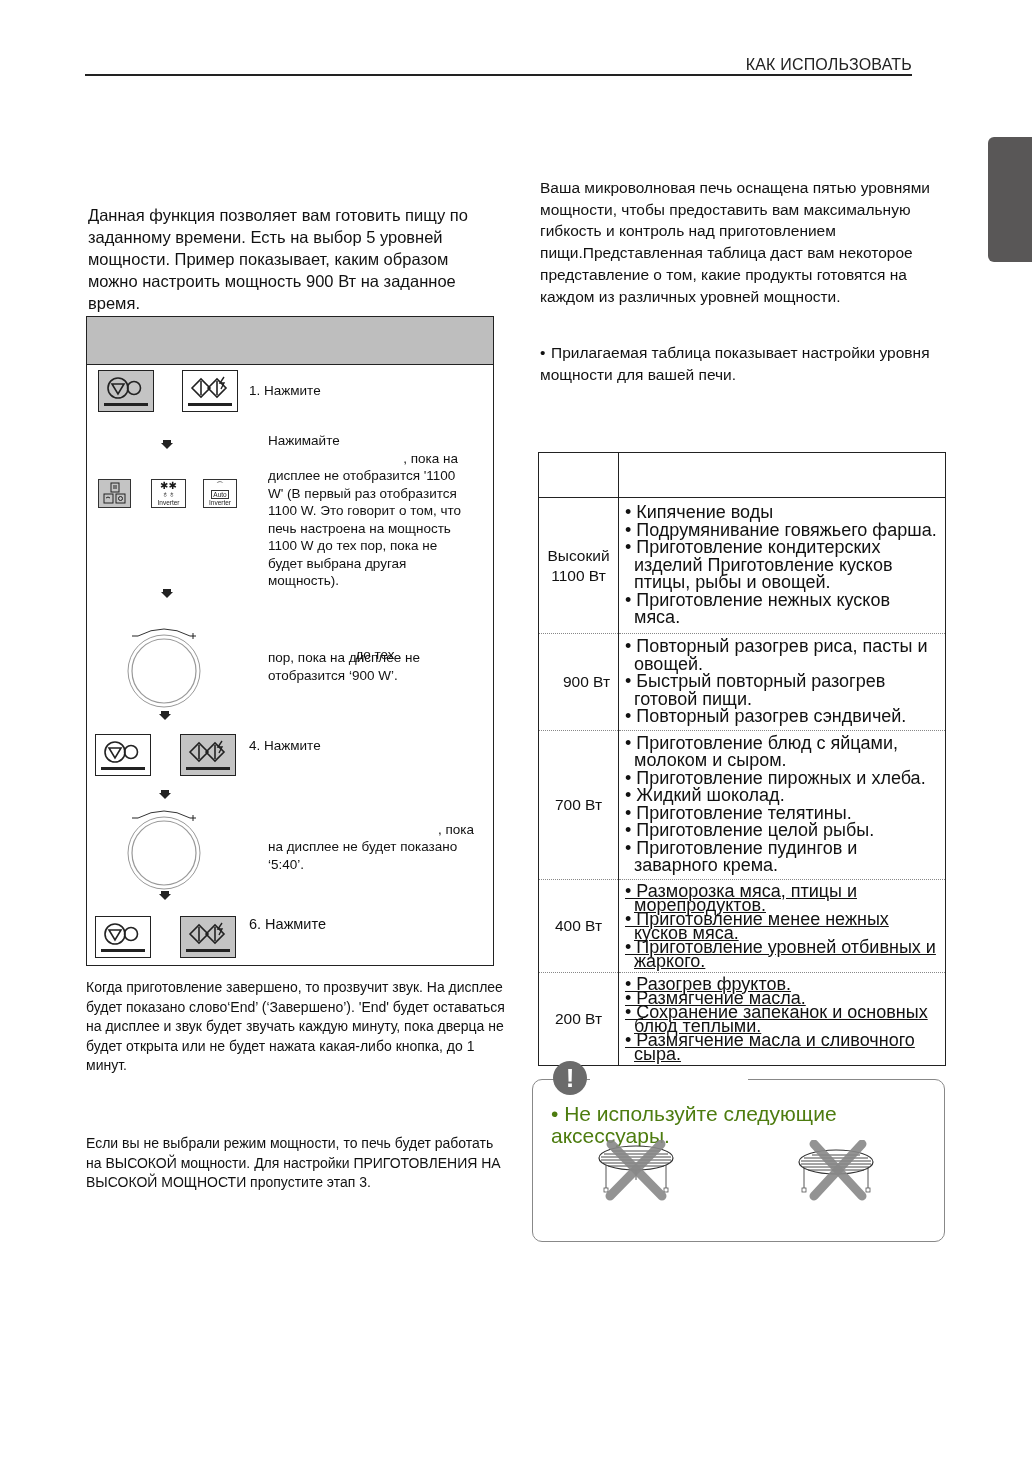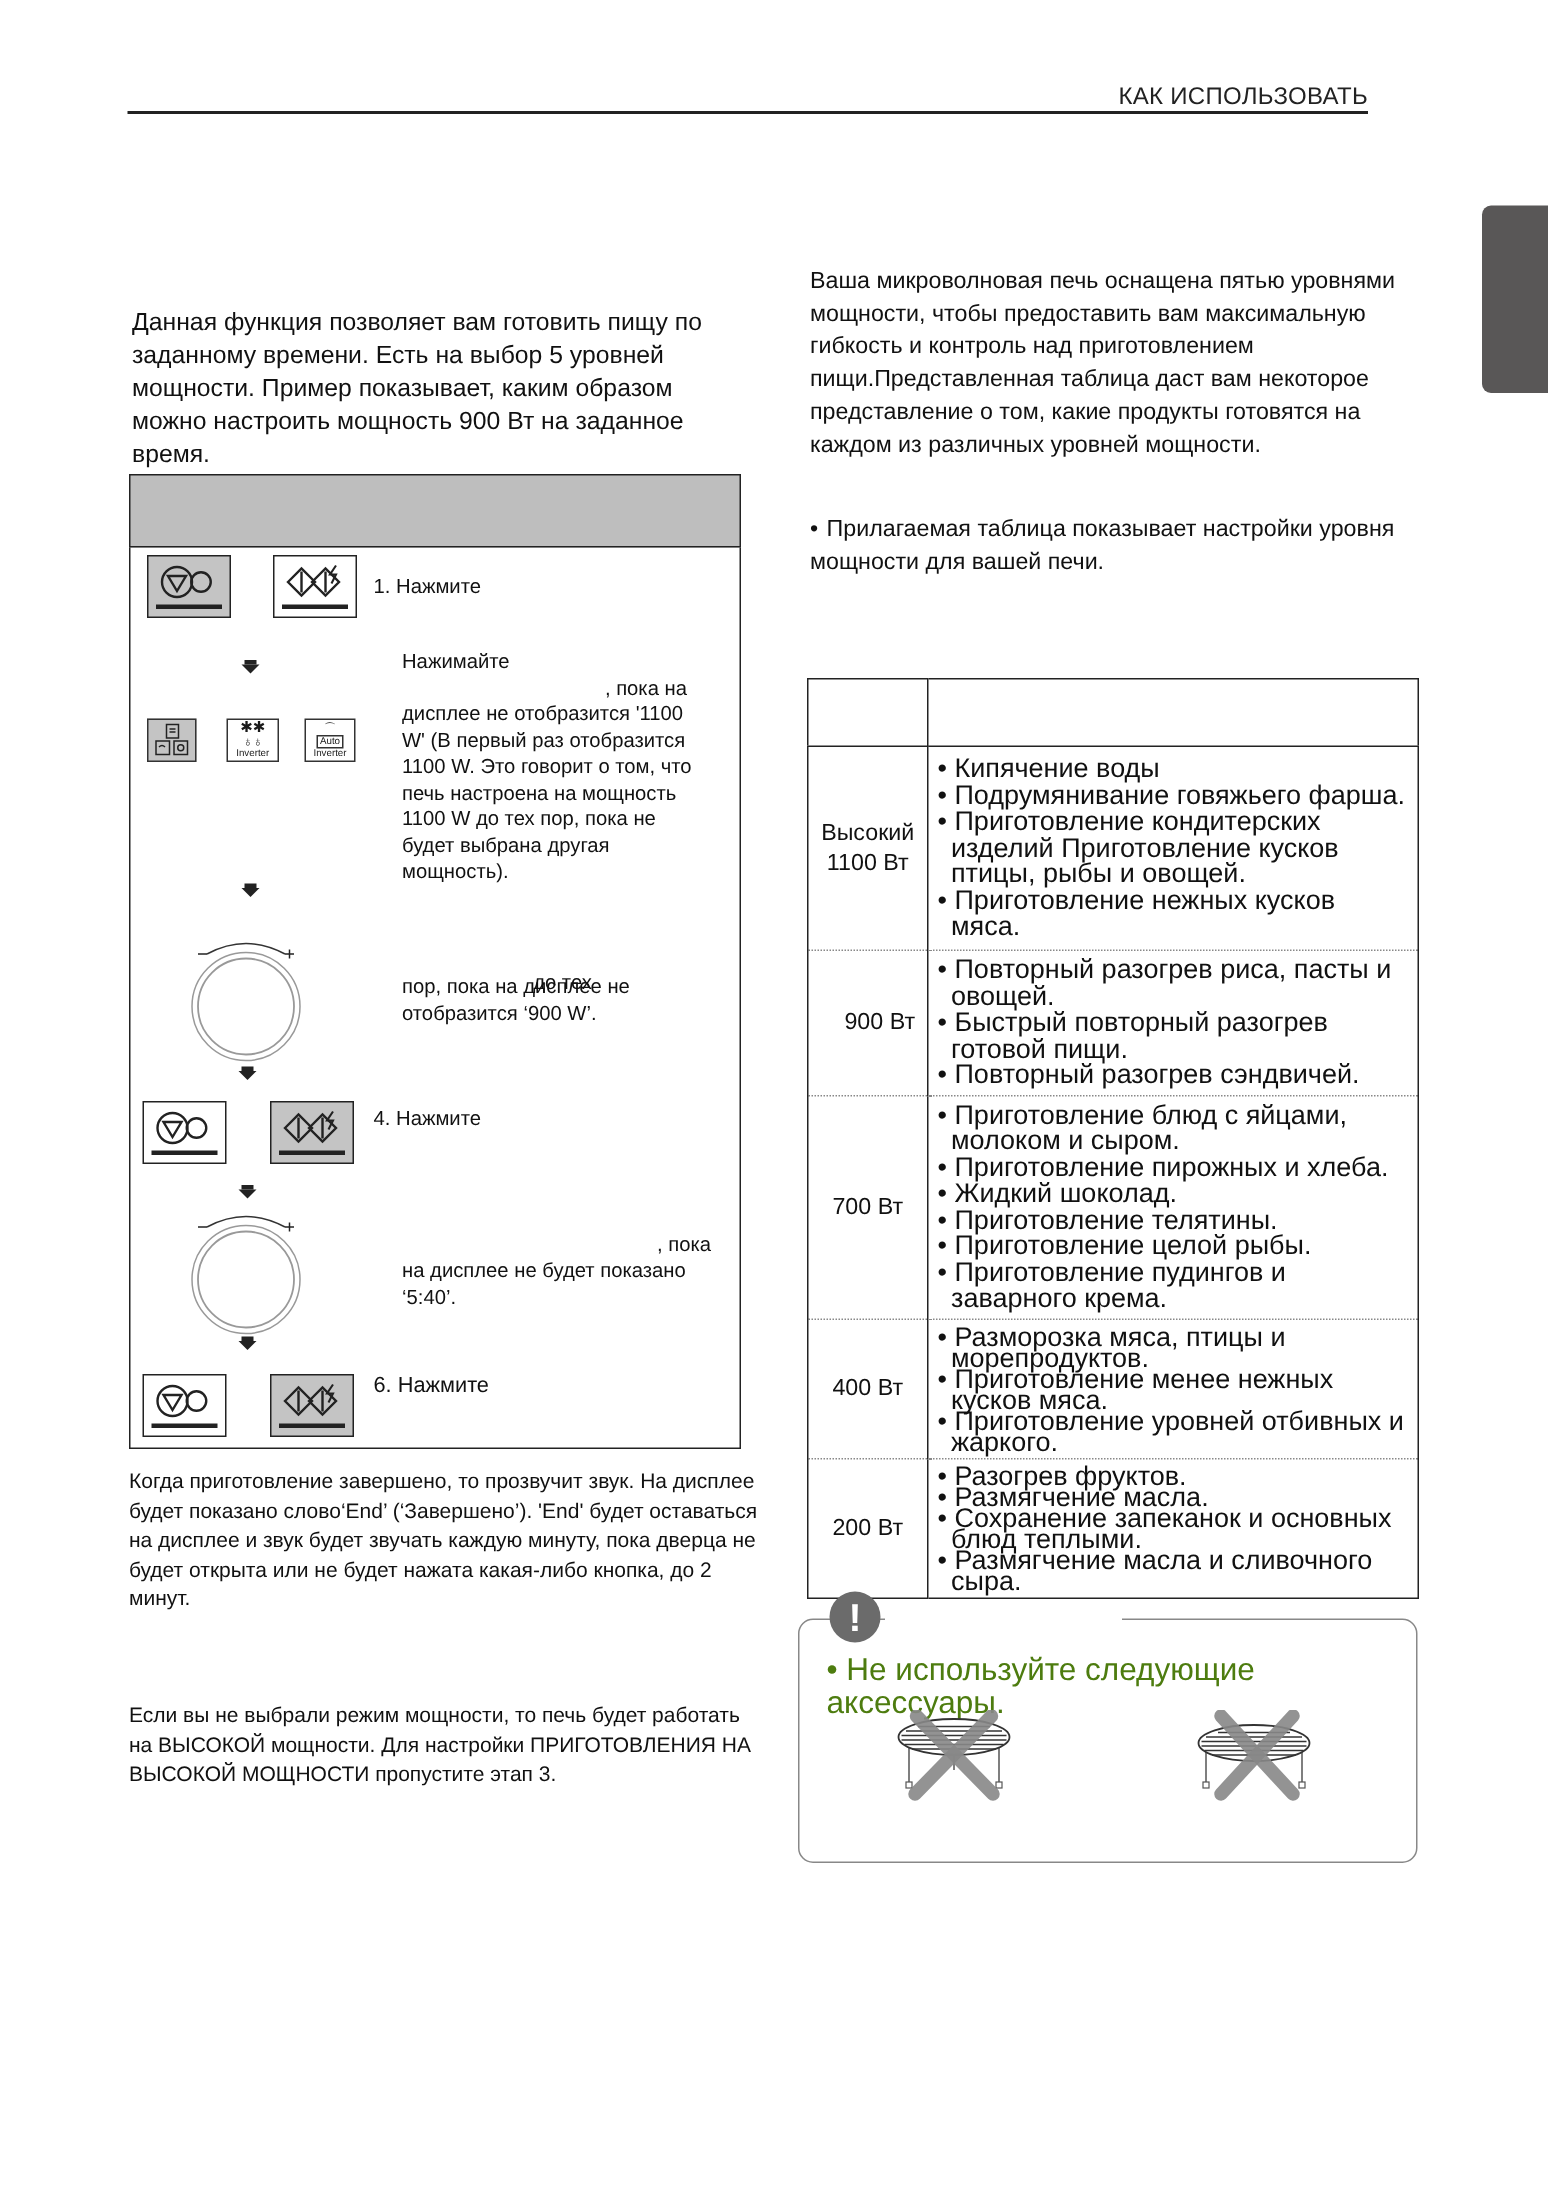--- a/index.html
+++ b/index.html
@@ -44,21 +44,21 @@
 
     
     .ptable { left: 538px; top: 452px; width: 408px; border: 1.3px solid #222; border-collapse: collapse; }
     .ptable td { vertical-align: middle; }
     .ptable .lvl { width: 80px; border-right: 1.3px solid #222; text-align: center; font-size: 15.5px; line-height: 20px; color: #111; }
     .ptable .foods { padding: 4px 4px 4px 6px; font-size: 18px; line-height: 17.5px; color: #111; }
     .ptable tr.hdr td { height: 45px; border-bottom: 1.3px solid #222; }
     .ptable tr.row td { border-bottom: 1px dotted #888; }
     .ptable tr.row:last-child td { border-bottom: none; }
     .foods .item { display: block; padding-left: 9px; text-indent: -9px; }
-    .foods.tight { line-height: 14px; }
+    .foods.tight { line-height: 14px; text-decoration: underline; }
 
     
     .caution { left: 532px; top: 1079px; width: 413px; height: 163px; border: 1.2px solid #888; border-radius: 10px; }
     .caution-gap { left: 590px; top: 1076px; width: 158px; height: 6px; background: #fff; }
     .caution-icon { left: 553px; top: 1061px; width: 34px; height: 34px; border-radius: 50%; background: #6b6b6b; color: #fff; font-weight: bold; font-size: 26px; text-align: center; line-height: 34px; }
     .caution-text { left: 551px; top: 1103px; width: 380px; font-size: 21px; line-height: 22px; color: #4d7c0f; }
   </style>
 </head>
 <body>
 
@@ -200,21 +200,21 @@
       <path d="M4 12 L13 3 L22 12 L13 21 Z" fill="none" stroke="#222" stroke-width="1.6"></path>
       <line x1="13" y1="5" x2="13" y2="19" stroke="#222" stroke-width="1.6"></line>
       <path d="M20 12 L29 3 L38 12 L29 21 Z" fill="none" stroke="#222" stroke-width="1.6"></path>
       <line x1="29" y1="5" x2="29" y2="19" stroke="#222" stroke-width="1.6"></line>
       <path d="M36 1 L32 7 L36 7 L33 13" fill="none" stroke="#222" stroke-width="1.4"></path>
     </svg>
   <div class="bar"></div>
 </div>
 <div class="abs step-text" style="left:249px; top:916px; font-size:14.5px;">6. Нажмите</div>
 
-<div class="abs end-note">Когда приготовление завершено, то прозвучит звук. На дисплее будет показано слово‘End’ (‘Завершено’). 'End' будет оставаться на дисплее и звук будет звучать каждую минуту, пока дверца не будет открыта или не будет нажата какая-либо кнопка, до 2 минут.</div>
+<div class="abs end-note">Когда приготовление завершено, то прозвучит звук. На дисплее будет показано слово‘End’ (‘Завершено’). 'End' будет оставаться на дисплее и звук будет звучать каждую минуту, пока дверца не будет открыта или не будет нажата какая-либо кнопка, до 1 минут.</div>
 <div class="abs high-note">Если вы не выбрали режим мощности, то печь будет работать на ВЫСОКОЙ мощности. Для настройки ПРИГОТОВЛЕНИЯ НА ВЫСОКОЙ МОЩНОСТИ пропустите этап 3.</div>
 
 <div class="abs right-intro">Ваша микроволновая печь оснащена пятью уровнями мощности, чтобы предоставить вам максимальную гибкость и контроль над приготовлением пищи.Представленная таблица даст вам некоторое представление о том, какие продукты готовятся на каждом из различных уровней мощности.</div>
 <div class="abs right-bullet">
   <span class="b">•</span><span>Прилагаемая таблица показывает настройки уровня мощности для вашей печи.</span>
 </div>
 
 <table class="abs ptable">
   <tbody id="ptable-body">
     <tr class="hdr">

